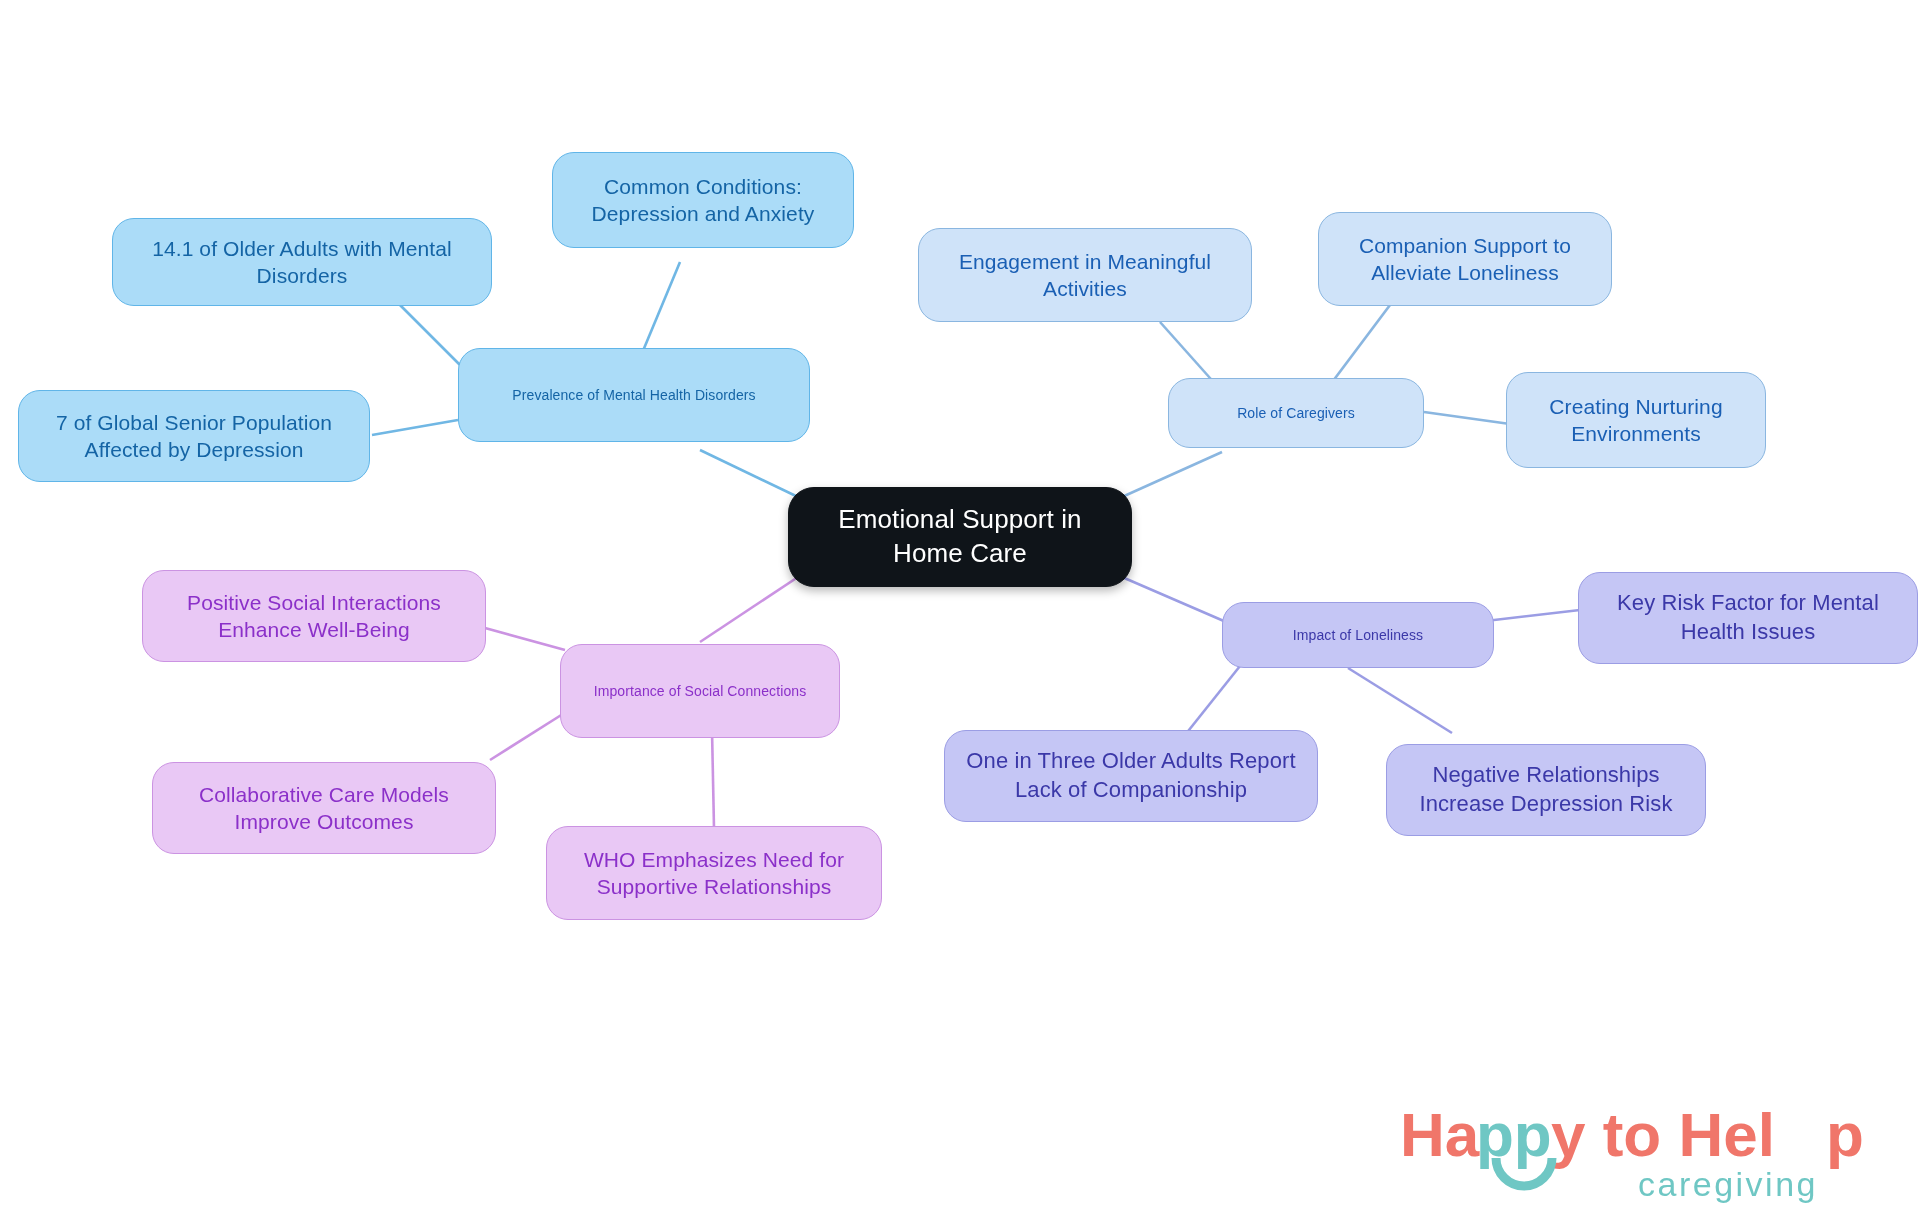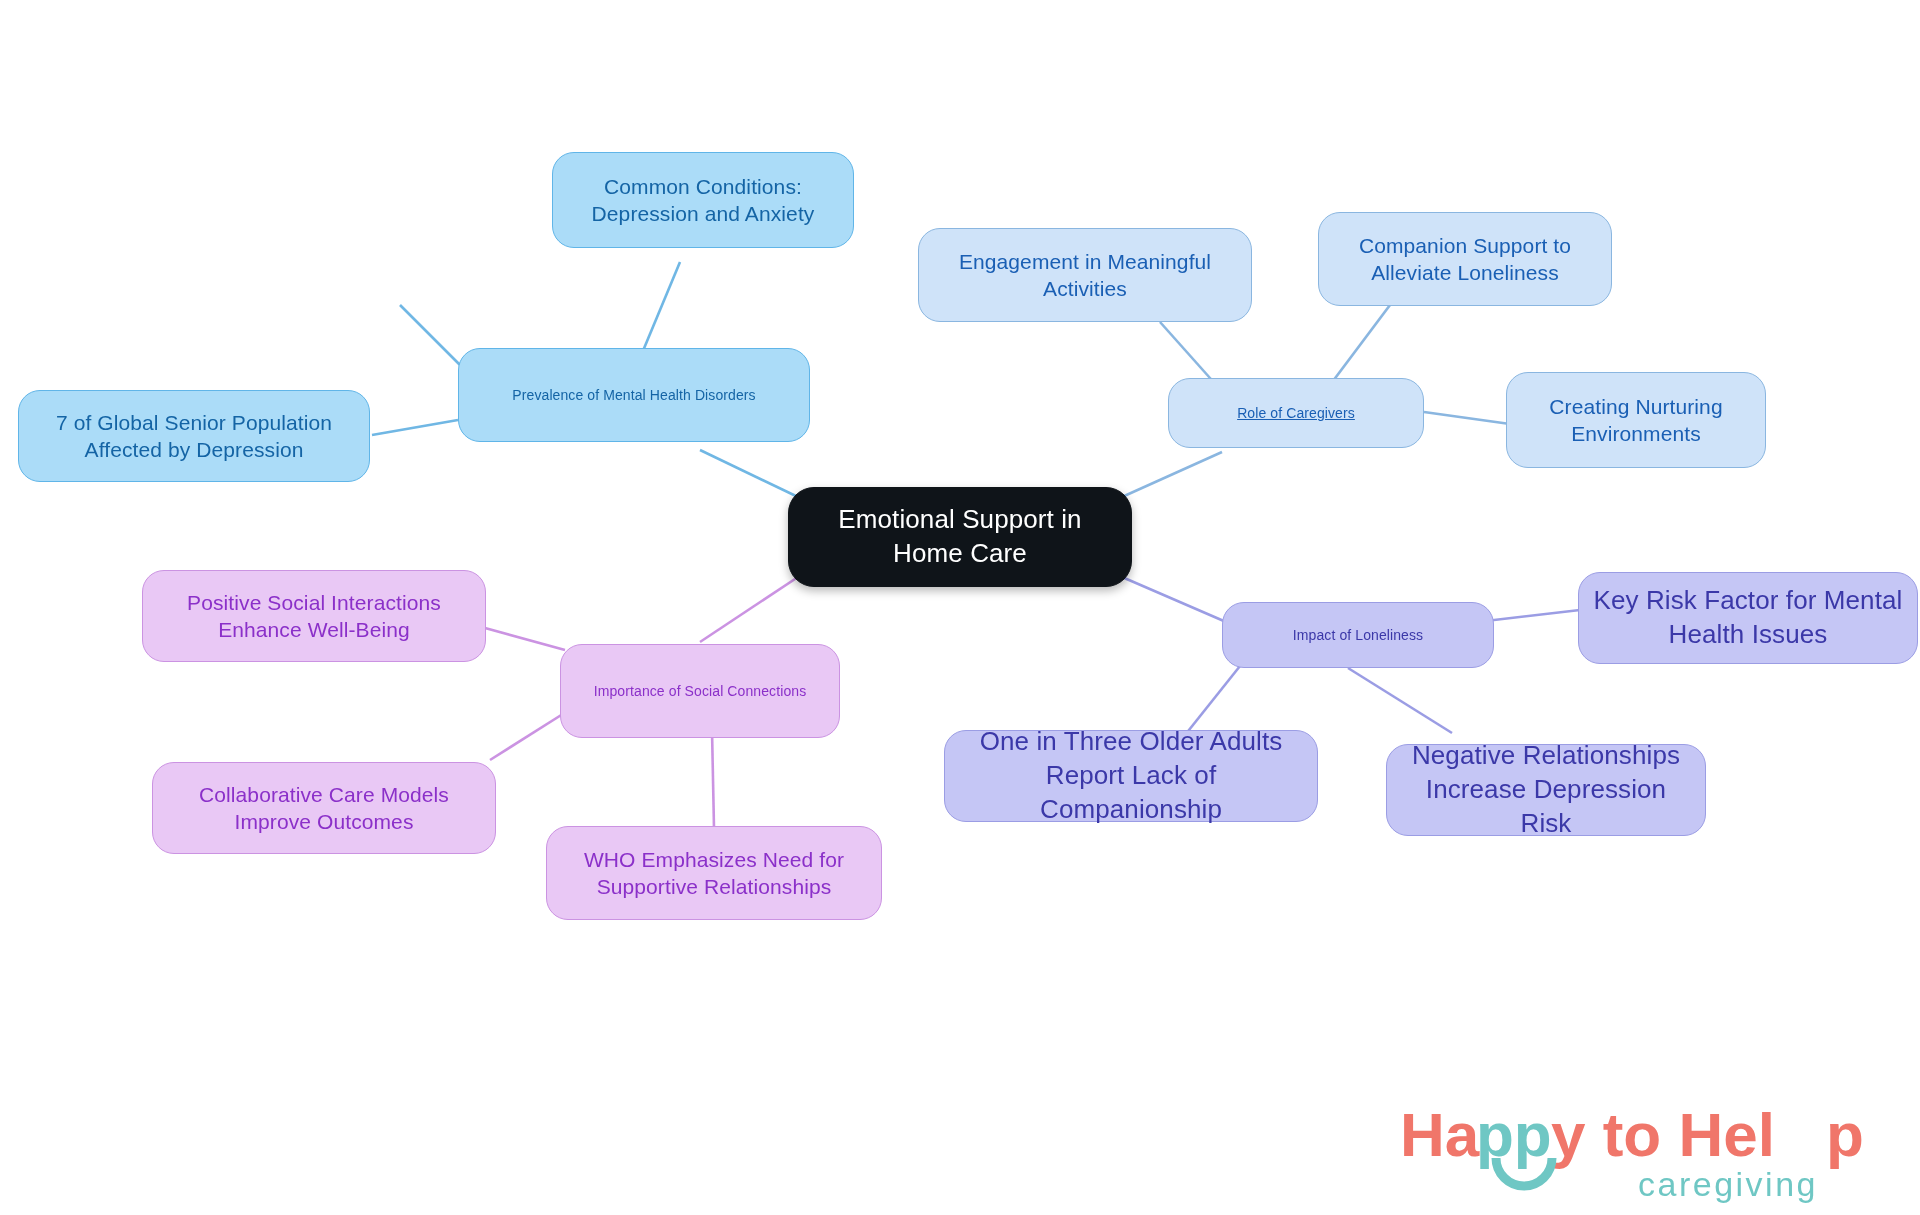--- a/index.html
+++ b/index.html
@@ -30,21 +30,21 @@
     background:#0f1419;
     border-color:#0f1419;
     color:#ffffff;
     font-size:26px;
     border-radius:26px;
     box-shadow:0 4px 10px rgba(0,0,0,.28);
   }
 
   .node.blue-a{ background:#ABDCF8; border-color:#60b5e8; color:#1464a5; font-size:21px;}
   .node.blue-b{ background:#CFE3F9; border-color:#8ab6e0; color:#1a5fb4; font-size:21px;}
-  .node.purple{ background:#C5C6F5; border-color:#9b9de4; color:#3b38a8; font-size:26px;}
+  .node.purple{ background:#C5C6F5; border-color:#9b9de4; color:#3b38a8; font-size:22px;}
   .node.pink{   background:#E9C8F5; border-color:#cb93e2; color:#8b30c9; font-size:21px;}
 
   .node.hub{ font-size:14px; }
 
   
   #logo{
     position:absolute;
     left:1398px;top:1098px;
     width:500px;height:112px;
   }
@@ -79,26 +79,27 @@
 
     <line x1="565" y1="650" x2="485" y2="628" stroke="#cb93e2" stroke-width="2.6"></line>
     <line x1="566" y1="712" x2="490" y2="760" stroke="#cb93e2" stroke-width="2.6"></line>
     <line x1="712" y1="730" x2="714" y2="828" stroke="#cb93e2" stroke-width="2.6"></line>
   </svg>
 
   <div class="node root" style="left:788px;top:487px;width:344px;height:100px;">Emotional Support in Home Care</div>
 
   <div class="node blue-a hub" style="left:458px;top:348px;width:352px;height:94px;">Prevalence of Mental Health Disorders</div>
 
+  <div class="node blue-a" style="left:112px;top:218px;width:380px;height:88px;">14.1 of Older Adults with Mental Disorders</div>
 
   <div class="node blue-a" style="left:552px;top:152px;width:302px;height:96px;">Common Conditions: Depression and Anxiety</div>
 
   <div class="node blue-a" style="left:18px;top:390px;width:352px;height:92px;">7 of Global Senior Population Affected by Depression</div>
 
-  <div class="node blue-b hub" style="left:1168px;top:378px;width:256px;height:70px;text-decoration:underline;">Role of Caregivers</div>
+  <div class="node blue-b hub" style="left:1168px;top:378px;width:256px;height:70px;">Role of Caregivers</div>
 
   <div class="node blue-b" style="left:918px;top:228px;width:334px;height:94px;">Engagement in Meaningful Activities</div>
 
   <div class="node blue-b" style="left:1318px;top:212px;width:294px;height:94px;">Companion Support to Alleviate Loneliness</div>
 
   <div class="node blue-b" style="left:1506px;top:372px;width:260px;height:96px;">Creating Nurturing Environments</div>
 
   <div class="node purple hub" style="left:1222px;top:602px;width:272px;height:66px;">Impact of Loneliness</div>
 
   <div class="node purple" style="left:1578px;top:572px;width:340px;height:92px;">Key Risk Factor for Mental Health Issues</div>

